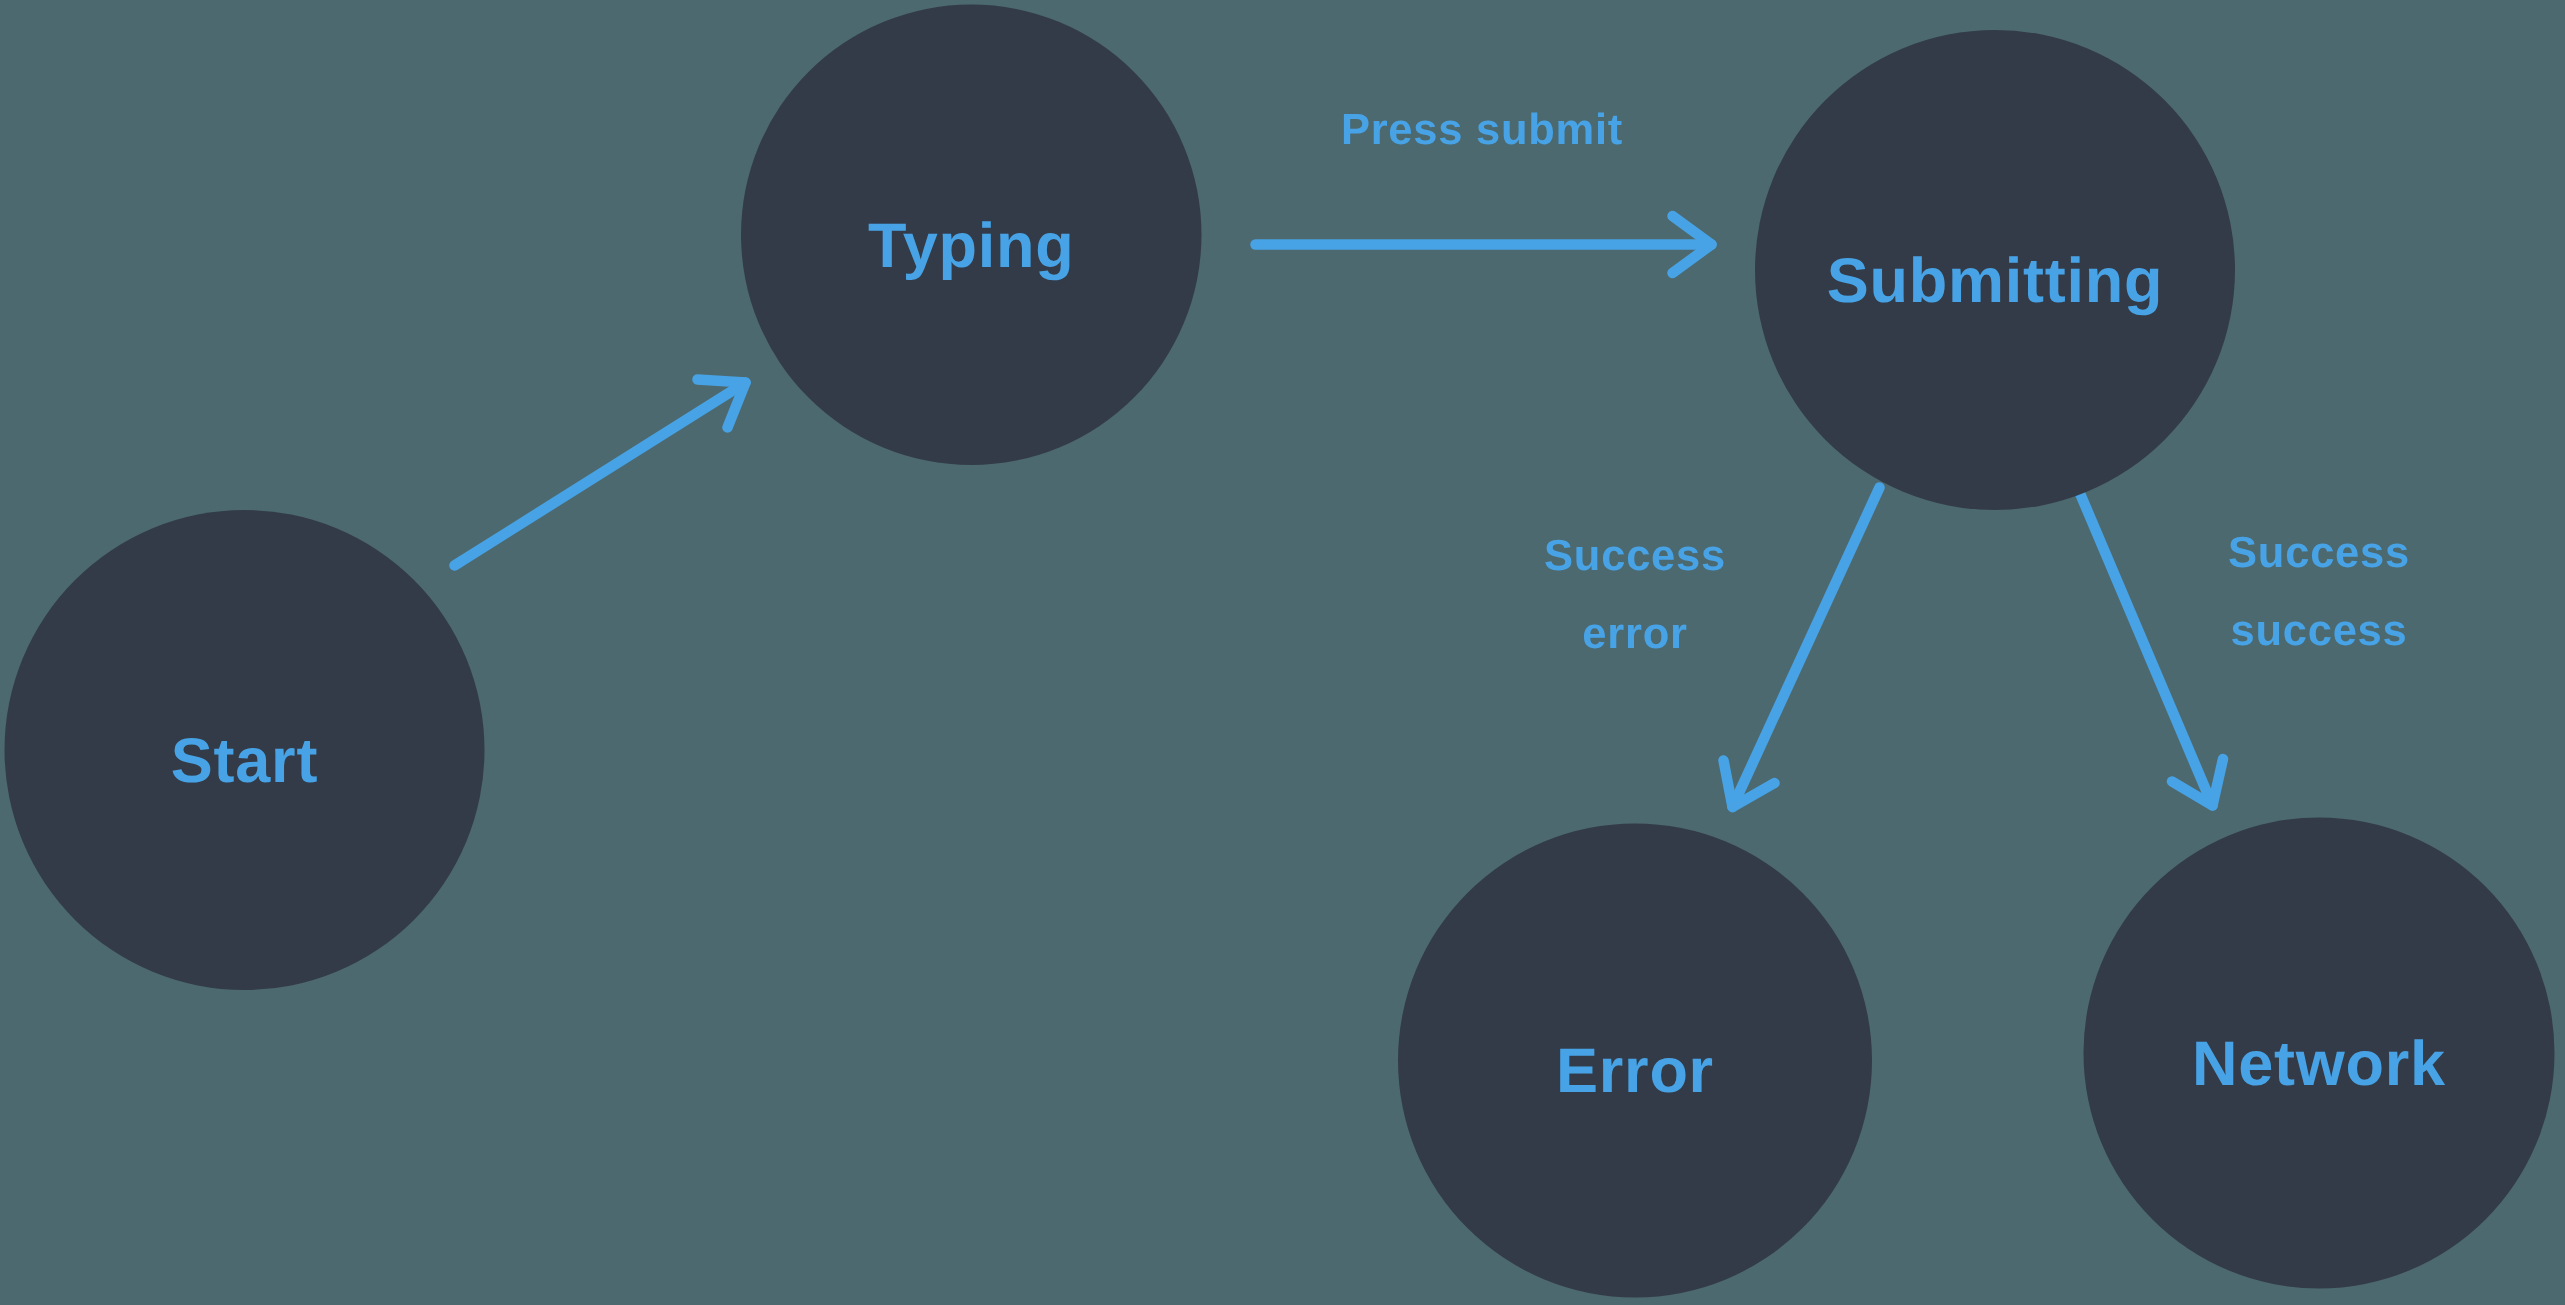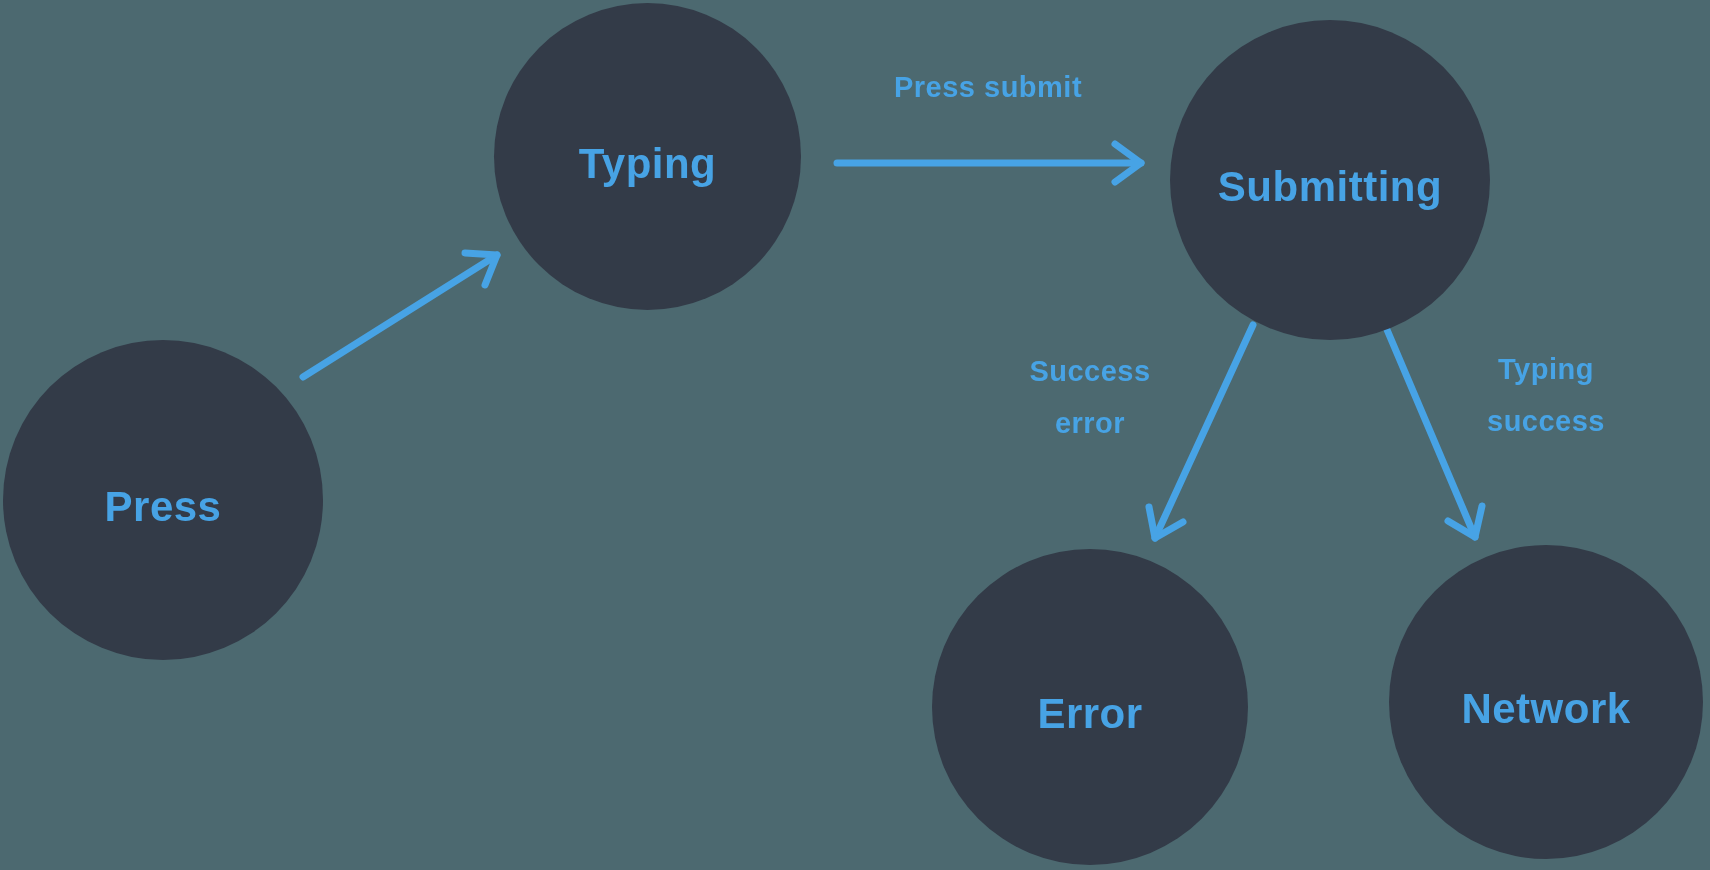--- a/index.html
+++ b/index.html
@@ -80,21 +80,21 @@
       <path d="M1253,325 L1155,538"></path>
       <path d="M1183,522 L1155,538 L1149,507"></path>
     </g>
     <g>
       <path d="M1385,325 L1475,537"></path>
       <path d="M1482,506 L1475,537 L1448,521"></path>
     </g>
   </svg>
 
   <div class="node" style="left:3px; top:340px; width:320px; height:320px;">
-    <span class="node-label">Press</span>
+    <span class="node-label">Start</span>
   </div>
 
   <div class="node" style="left:494px; top:3px; width:307px; height:307px;">
     <span class="node-label">Typing</span>
   </div>
 
   <div class="node" style="left:1170px; top:0px; width:320px; height:320px;margin-top:20px;">
     <span class="node-label">Submitting</span>
   </div>
 
@@ -104,15 +104,15 @@
 
   <div class="node" style="left:1389px; top:545px; width:314px; height:314px;">
     <span class="node-label">Network</span>
   </div>
 
 
   <div class="edge-label one-line" style="left:988px; top:87px;">Press submit</div>
 
   <div class="edge-label two-line" style="left:1090px; top:397px;">Success error</div>
 
-  <div class="edge-label two-line" style="left:1546px; top:395px;">Typing success</div>
+  <div class="edge-label two-line" style="left:1546px; top:395px;">Success success</div>
 
 </div>
 
 </body></html>

